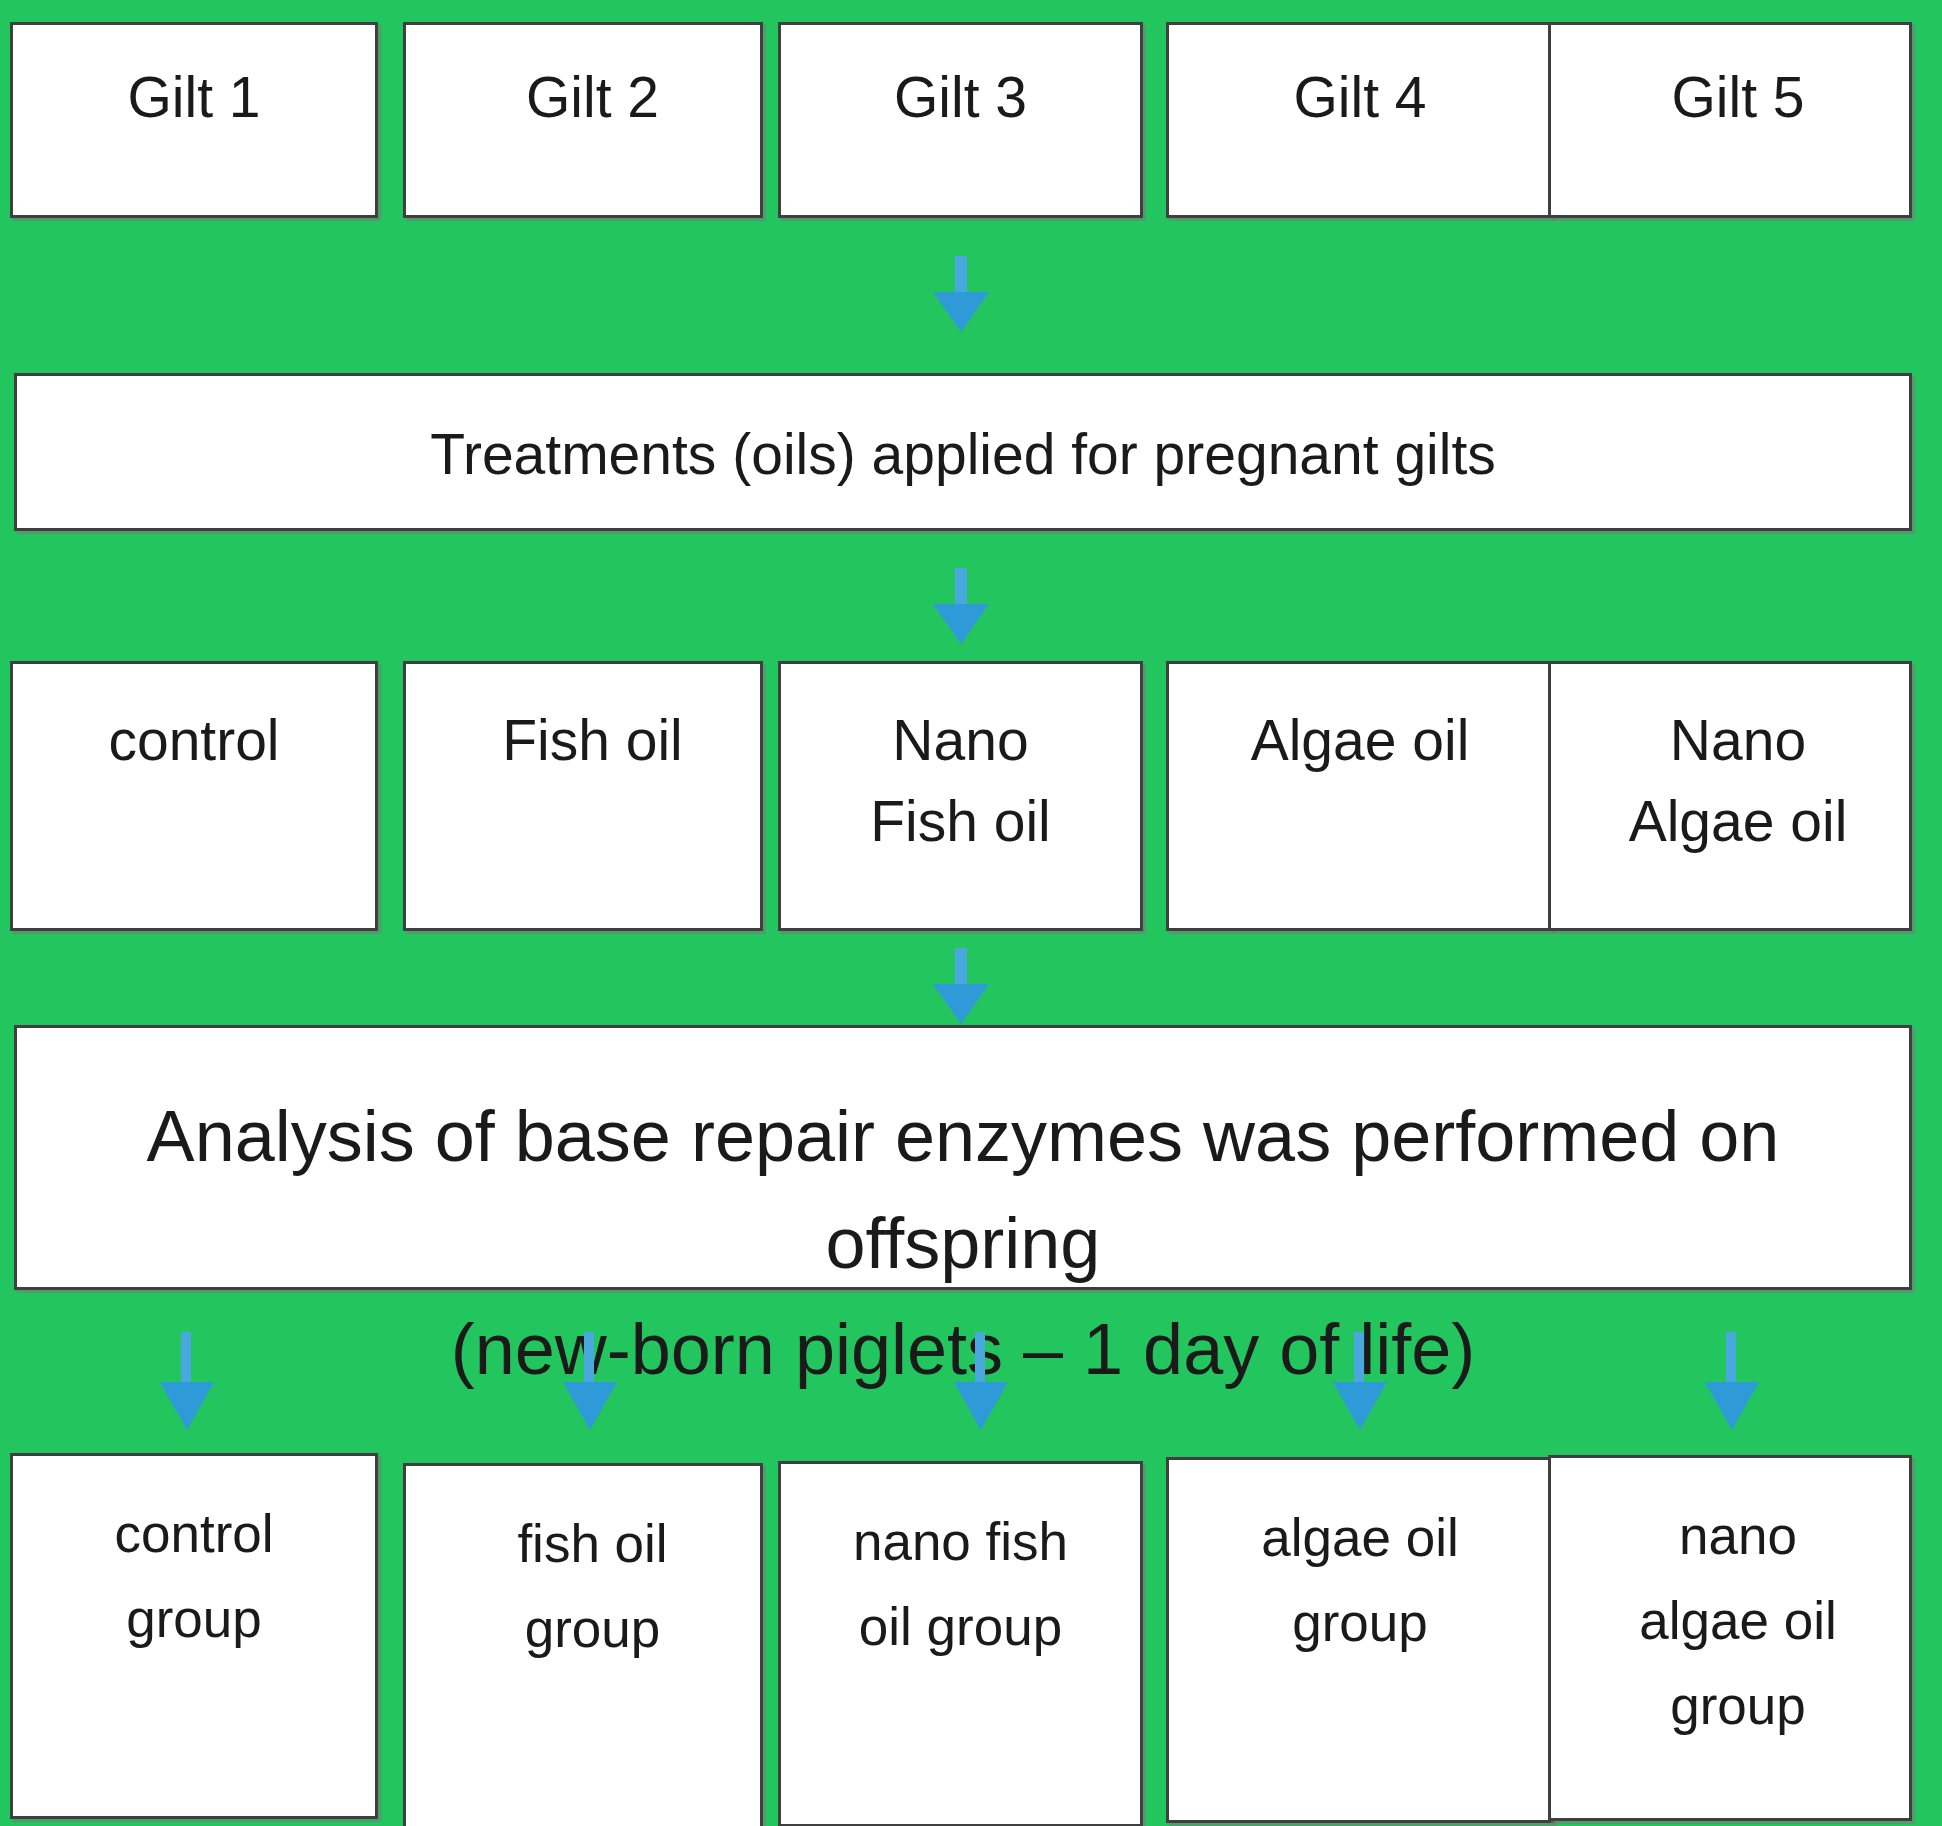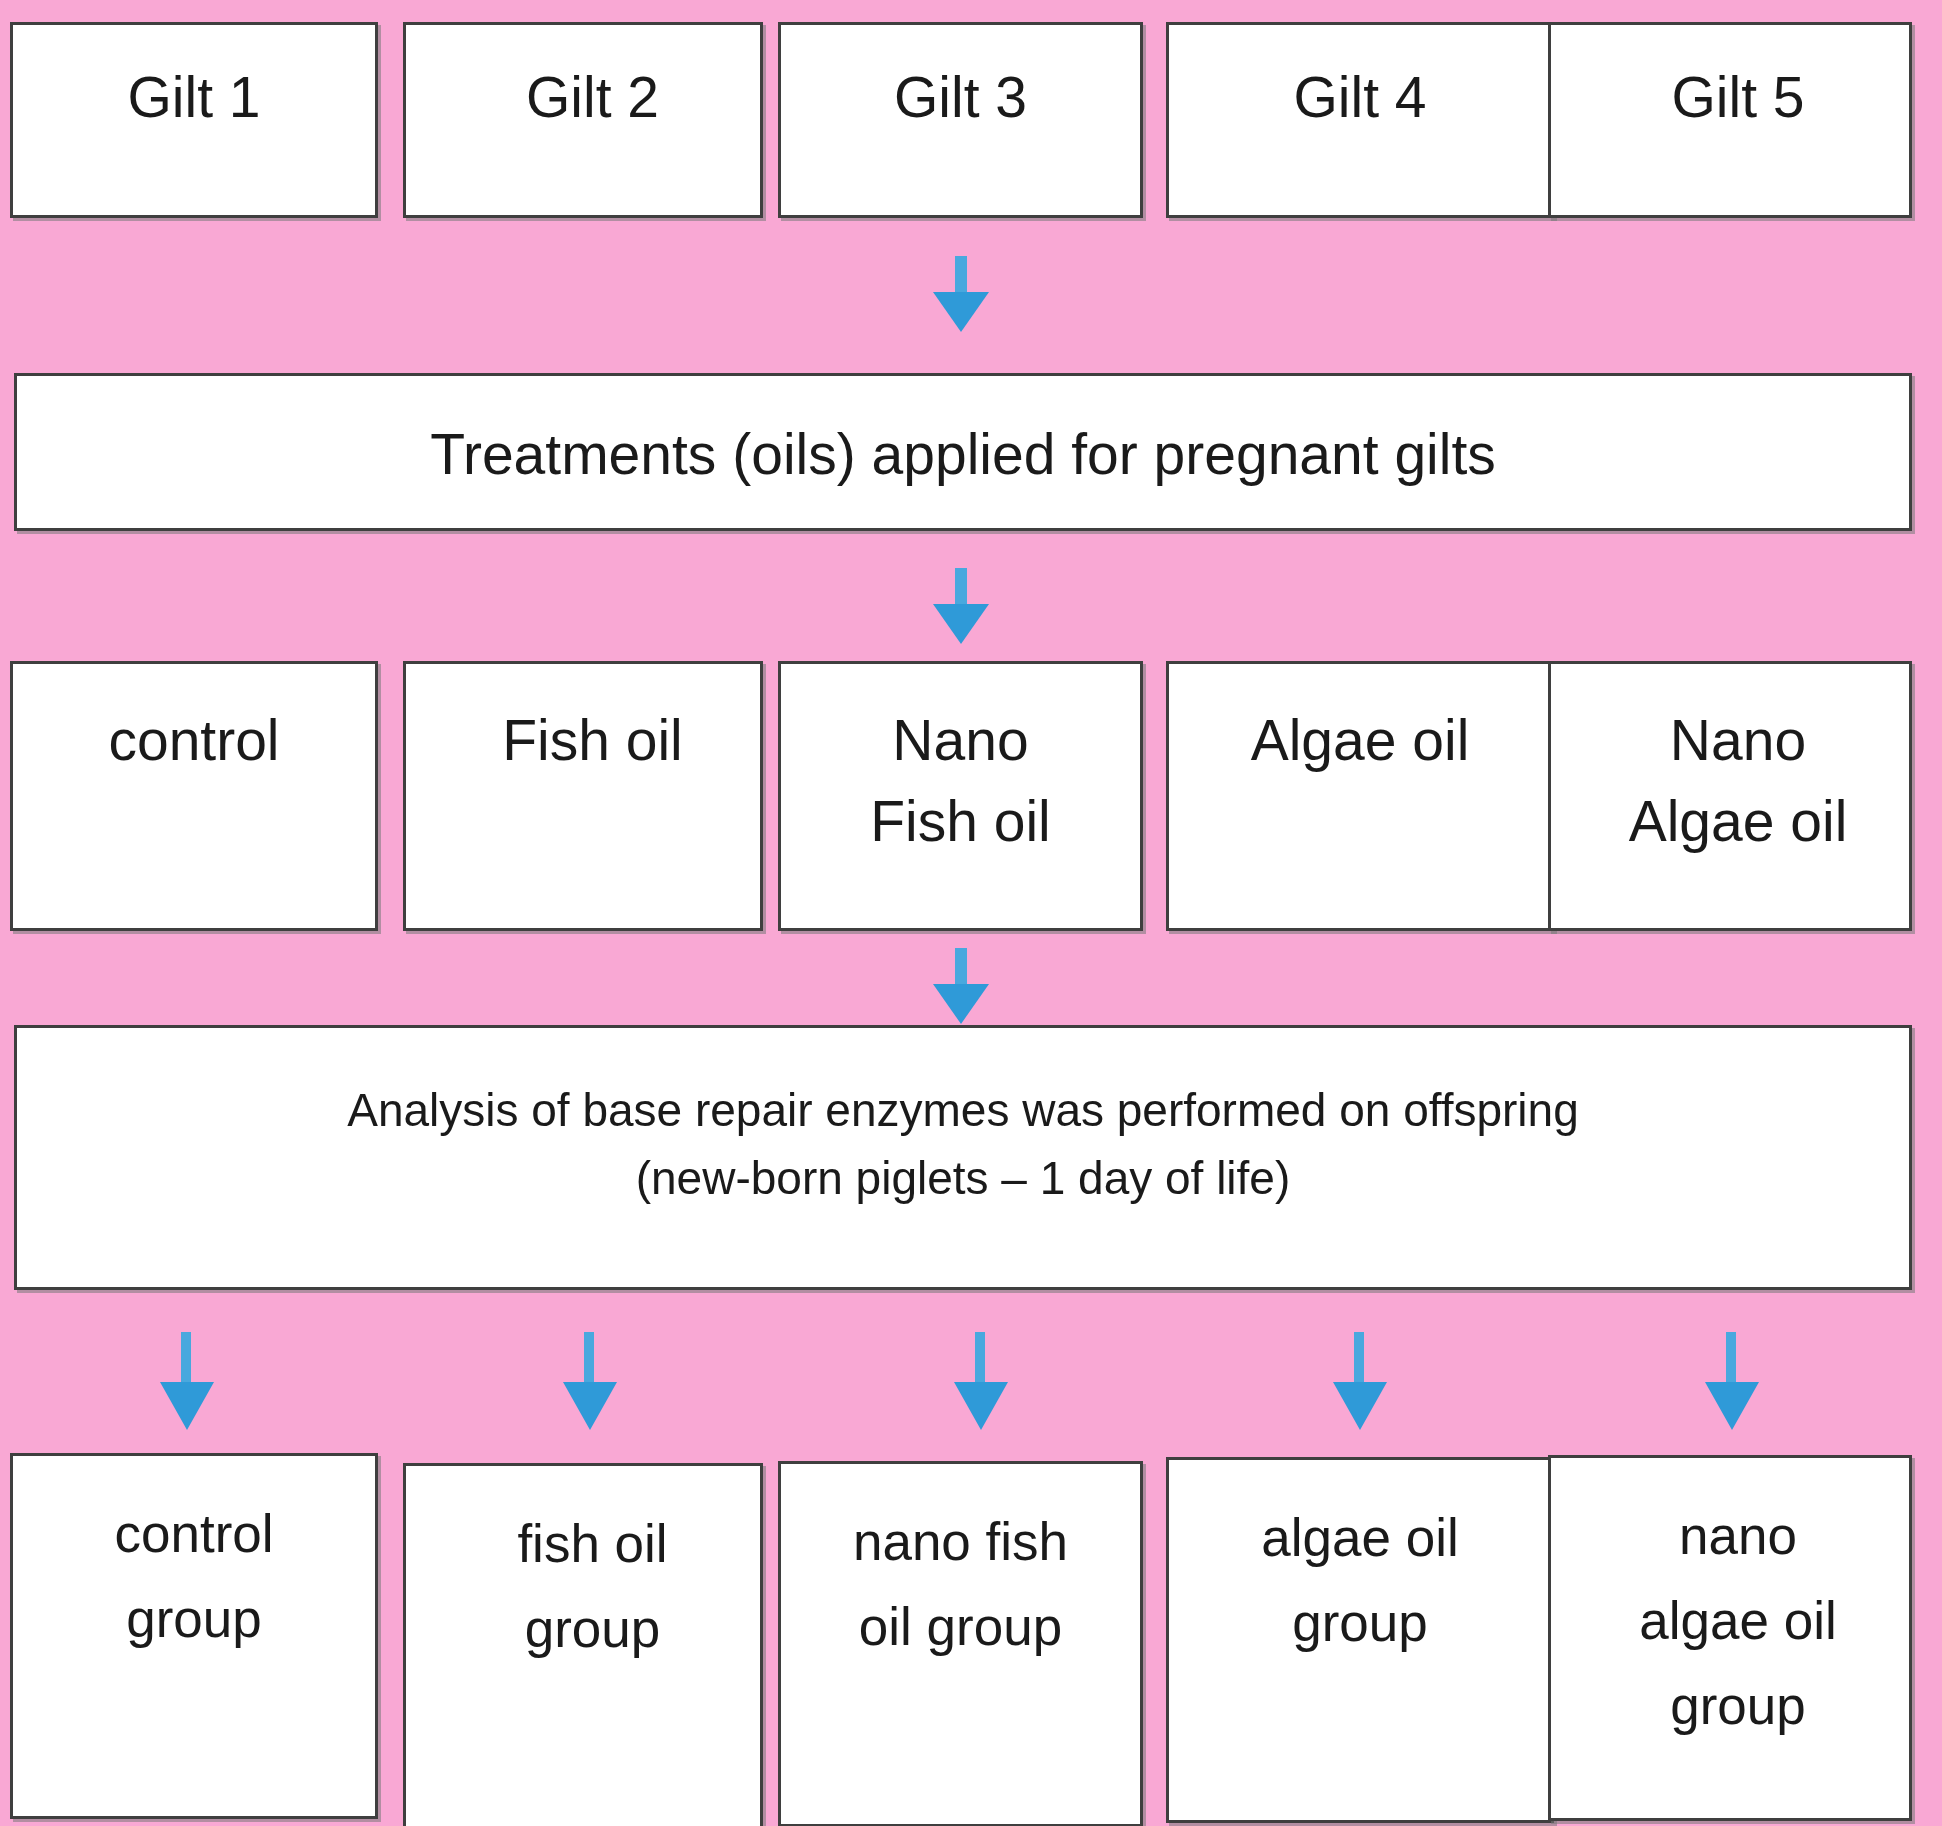--- a/index.html
+++ b/index.html
@@ -5,21 +5,21 @@
 <style>
   html, body {
     margin: 0;
     padding: 0;
     background: #ffffff;
   }
   #canvas {
     position: relative;
     width: 1942px;
     height: 1826px;
-    background: #f9a8d4;
+    background: #22c55e;
     font-family: "Liberation Sans", sans-serif;
     overflow: hidden;
   }
 
   
   .fbox {
     position: absolute;
     box-sizing: border-box;
     background: #ffffff;
     border: 3px solid #3f3f3f;
@@ -46,21 +46,21 @@
   
   .row-treat { top: 373px; height: 158px; left: 14px; width: 1898px; }
   .row-treat .label { font-size: 57px; padding-top: 38px; text-align: center; }
 
   
   .row-oil { top: 661px; height: 270px; }
   .row-oil .label { font-size: 57px; padding-top: 36px; }
 
   
   .row-analysis { top: 1025px; height: 265px; left: 14px; width: 1898px; }
-  .row-analysis .label { font-size: 46px; padding-top: 48px; line-height: 1.48; }
+  .row-analysis .label { font-size: 72px; padding-top: 48px; line-height: 1.48; margin-top: 7px; }
 
   
   .row-group { top: 1455px; height: 366px; }
   .row-group .label { font-size: 53px; padding-top: 36px; line-height: 1.60; }
 
   
   .c1 { left: 10px;   width: 368px; }
   .c2 { left: 403px;  width: 360px; padding-left: 19px; }
   .c3 { left: 778px;  width: 365px; }
   .c4 { left: 1166px; width: 388px; }

